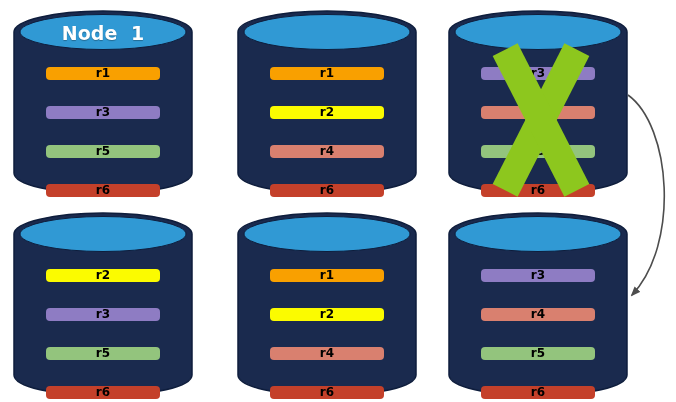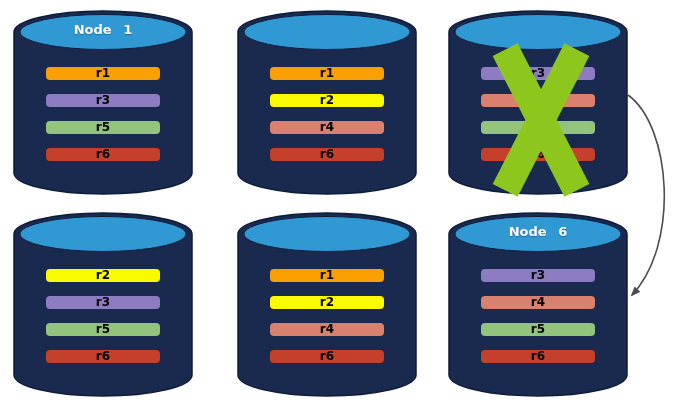--- a/index.html
+++ b/index.html
@@ -25,33 +25,33 @@
   }
   .cyl .top{
     fill:var(--cylinder-top,#3099d4);
     stroke:var(--cylinder-outline,#0d1b38);
     stroke-width:1;
   }
   .node-title{
     position:absolute;
     top:12px;left:0;width:100%;
     text-align:center;
-    font-size:13px;
+    font-size:19px;
     font-weight:bold;
     word-spacing:7px;
     color:var(--node-title-text,#fff);
     text-shadow:0 1px 1px rgba(0,0,0,0.3);
   }
   .bars{
     position:absolute;
     left:33px;top:57px;width:114px;
   }
   .bar{
     height:13px;
-    margin-bottom:14px;
+    margin-bottom:26px;
     border-radius:4px;
     text-align:center;
     font-size:12px;
     font-weight:bold;
     line-height:13px;
     color:var(--replica-label-text,#000);
     background:#888;
   }
   .x-overlay{
     position:absolute;
@@ -151,21 +151,20 @@
       <div class="bar" style="background: rgb(217, 128, 111);">r4</div>
       <div class="bar" style="background: rgb(196, 64, 42);">r6</div>
     </div>
   </div>
 
   <div class="node" style="left:448px;top:212px">
     <svg class="cyl" viewBox="0 0 180 185">
       <path class="body" d="M 1 22 A 89 21 0 0 1 179 22 L 179 163 A 89 21 0 0 1 1 163 Z"></path>
       <ellipse class="top" cx="90" cy="22" rx="83" ry="17.5"></ellipse>
     </svg>
-    <div class="node-title">Node 6</div>
     <div class="bars">
       <div class="bar" style="background: rgb(142, 124, 195);">r3</div>
       <div class="bar" style="background: rgb(217, 128, 111);">r4</div>
       <div class="bar" style="background: rgb(147, 196, 125);">r5</div>
       <div class="bar" style="background: rgb(196, 64, 42);">r6</div>
     </div>
   </div>
 
   <svg class="arrow-layer" viewBox="0 0 676 402">
     <defs>

